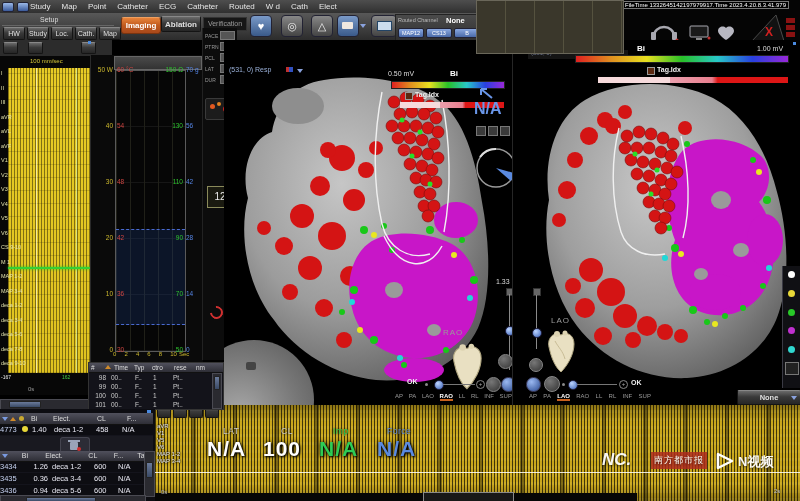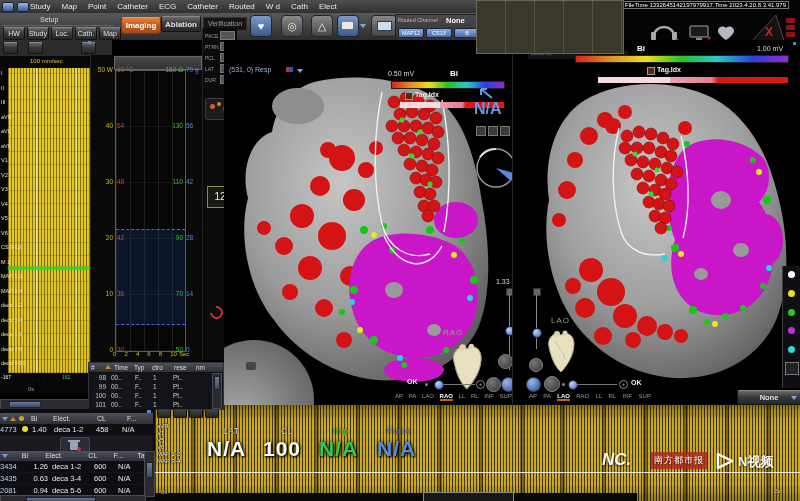--- a/index.html
+++ b/index.html
@@ -713,27 +713,27 @@
     <div class="abs" style="left:0;top:52px;width:144px">
         <div class="t2row">
         <span class="rowid" style="width:22px">3434</span>
         <span style="width:26px;text-align:right;padding-right:4px">1.26</span>
         <span style="width:42px">deca 1-2</span>
         <span style="width:24px">600</span>
         <span style="width:24px">N/A</span>
       </div>
         <div class="t2row">
         <span class="rowid" style="width:22px">3435</span>
-        <span style="width:26px;text-align:right;padding-right:4px">0.63</span>
+        <span style="width:26px;text-align:right;padding-right:4px">0.36</span>
         <span style="width:42px">deca 3-4</span>
         <span style="width:24px">600</span>
         <span style="width:24px">N/A</span>
       </div>
         <div class="t2row">
-        <span class="rowid" style="width:22px">2081</span>
+        <span class="rowid" style="width:22px">3436</span>
         <span style="width:26px;text-align:right;padding-right:4px">0.94</span>
         <span style="width:42px">deca 5-6</span>
         <span style="width:24px">600</span>
         <span style="width:24px">N/A</span>
       </div>
       </div>
     <div class="abs scroll" style="left:144px;top:42px;width:9px;height:44px">
       <span class="abs scrollh" style="left:1px;top:10px;width:5px;height:14px"></span>
     </div>
     <div class="abs scroll" style="left:0;top:86px;width:144px;height:6px">

